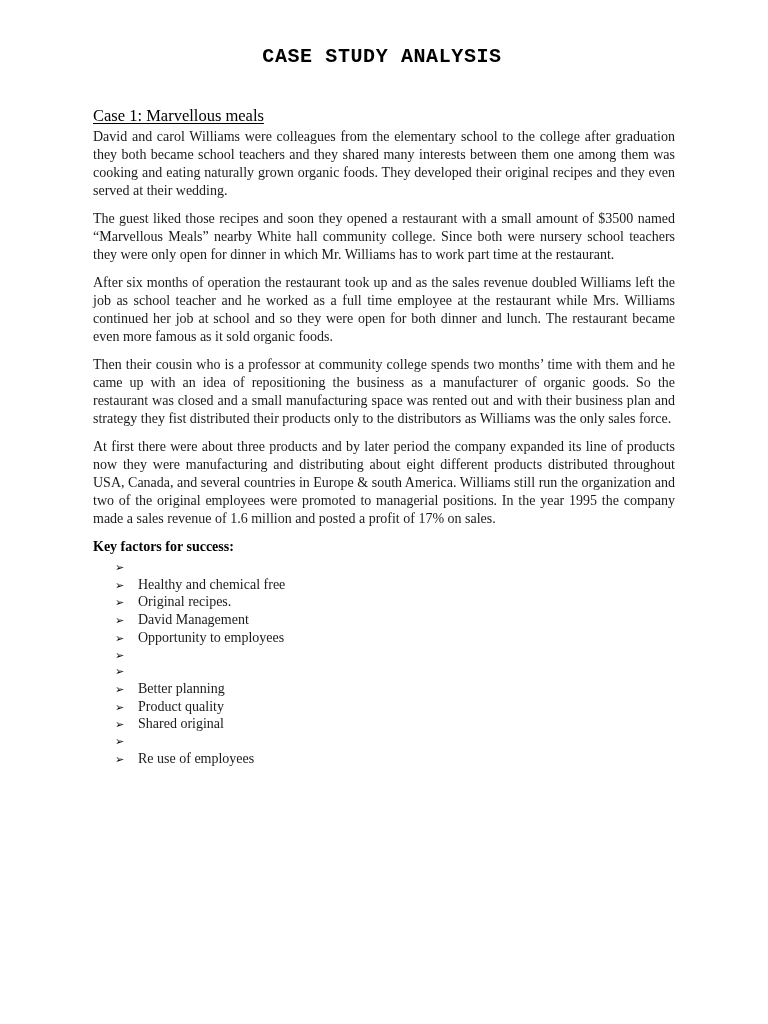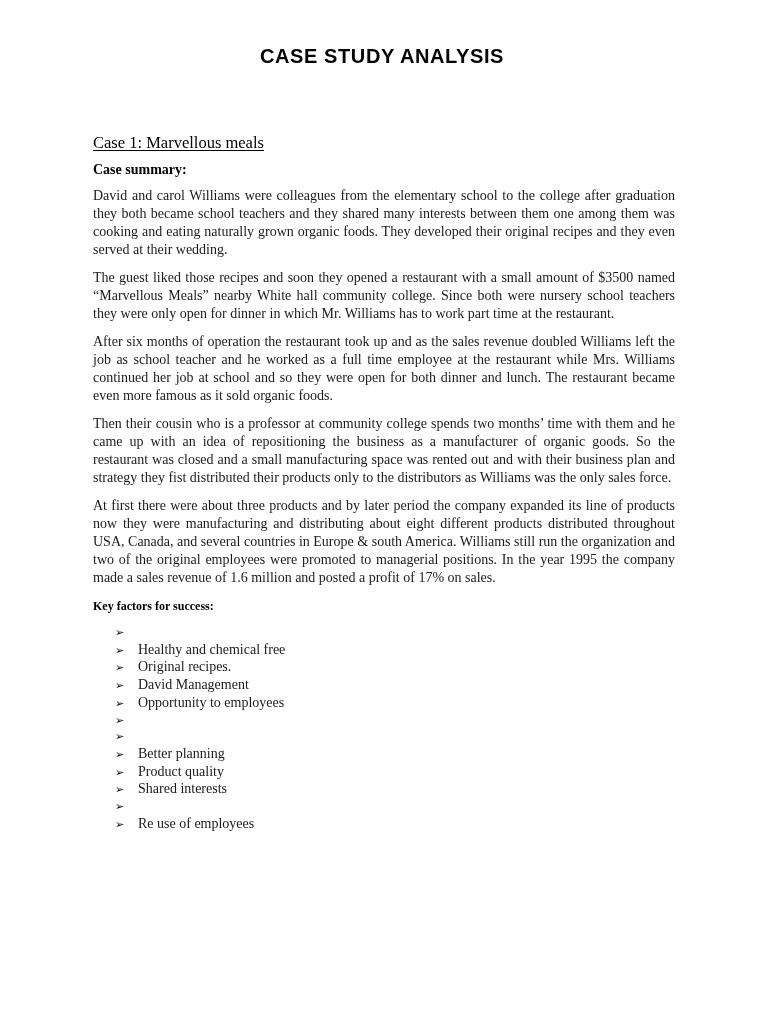--- a/index.html
+++ b/index.html
@@ -22,30 +22,30 @@
       width: 768px;
       height: 1024px;
       background: #ffffff;
     }
     .doc-title {
       position: absolute;
       left: 0;
       top: 45px;
       width: 764px;
       text-align: center;
-      font-family: Liberation Sans, sans-serif;
+      font-family: Liberation Mono, monospace;
       font-weight: bold;
       font-size: 20px;
       letter-spacing: 0.6px;
       color: #000;
     }
     .content {
       position: absolute;
       left: 93px;
-      top: 131px;
+      top: 104px;
       width: 582px;
     }
     .case-heading {
       font-size: 16.5px;
       text-decoration: underline;
       text-underline-offset: 2px;
       margin: 0;
       line-height: 24px;
       font-weight: normal;
       color: #000;
@@ -59,23 +59,23 @@
     }
     .para {
       font-size: 14px;
       line-height: 18px;
       text-align: justify;
       margin: 0 0 10px 0;
       color: #1a1a1a;
     }
     .factors-label {
       font-weight: bold;
-      font-size: 12px;
+      font-size: 14px;
       line-height: 18px;
-      margin: 10px 0 10px 0;
+      margin: 10px 0 4px 0;
       color: #000;
     }
     .bullet-list {
       list-style: none;
       margin: 0;
       padding: 0 0 0 22px;
     }
     .bullet-item {
       font-size: 14px;
       line-height: 16.7px;
@@ -92,21 +92,20 @@
     }
   </style>
 </head>
 <body>
 
 <div class="page">
   <div class="doc-title">CASE STUDY ANALYSIS</div>
 
   <div class="content">
     <h2 class="case-heading">Case 1: Marvellous meals</h2>
-    <div class="section-label">Case summary:</div>
 
     <p class="para">David and carol Williams were colleagues from the elementary school to the college after graduation they both became school teachers and they shared many interests between them one among them was cooking and eating naturally grown organic foods. They developed their original recipes and they even served at their wedding.</p>
     <p class="para">The guest liked those recipes and soon they opened a restaurant with a small amount of $3500 named “Marvellous Meals” nearby White hall community college. Since both were nursery school teachers they were only open for dinner in which Mr. Williams has to work part time at the restaurant.</p>
     <p class="para">After six months of operation the restaurant took up and as the sales revenue doubled Williams left the job as school teacher and he worked as a full time employee at the restaurant while Mrs. Williams continued her job at school and so they were open for both dinner and lunch. The restaurant became even more famous as it sold organic foods.</p>
     <p class="para">Then their cousin who is a professor at community college spends two months’ time with them and he came up with an idea of repositioning the business as a manufacturer of organic goods. So the restaurant was closed and a small manufacturing space was rented out and with their business plan and strategy they fist distributed their products only to the distributors as Williams was the only sales force.</p>
     <p class="para">At first there were about three products and by later period the company expanded its line of products now they were manufacturing and distributing about eight different products distributed throughout USA, Canada, and several countries in Europe &amp; south America. Williams still run the organization and two of the original employees were promoted to managerial positions. In the year 1995 the company made a sales revenue of 1.6 million and posted a profit of 17% on sales.</p>
 
     <div class="factors-label">Key factors for success:</div>
 
     <ul class="bullet-list">
@@ -138,21 +137,21 @@
       <li class="bullet-item">
           <span class="bullet-arrow">➢</span>
           <span>Better planning</span>
         </li>
       <li class="bullet-item">
           <span class="bullet-arrow">➢</span>
           <span>Product quality</span>
         </li>
       <li class="bullet-item">
           <span class="bullet-arrow">➢</span>
-          <span>Shared interests</span>
+          <span>Shared original</span>
         </li>
       <li class="bullet-item">
           <span class="bullet-arrow">➢</span>
         </li>
       <li class="bullet-item">
           <span class="bullet-arrow">➢</span>
           <span>Re use of employees</span>
         </li>
     </ul>
   </div>

